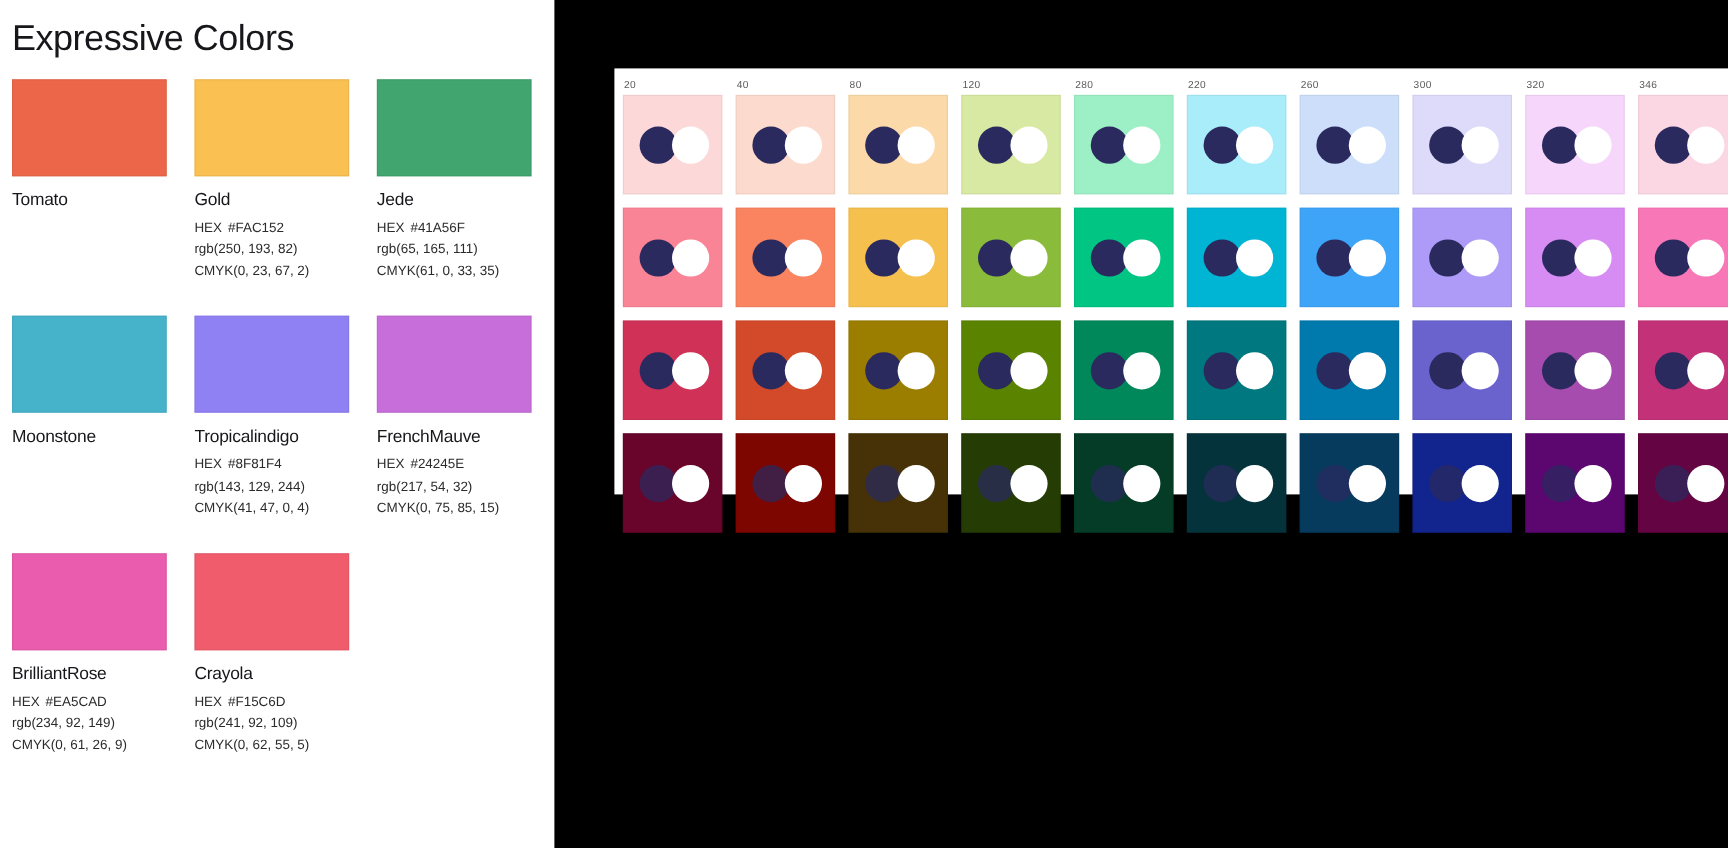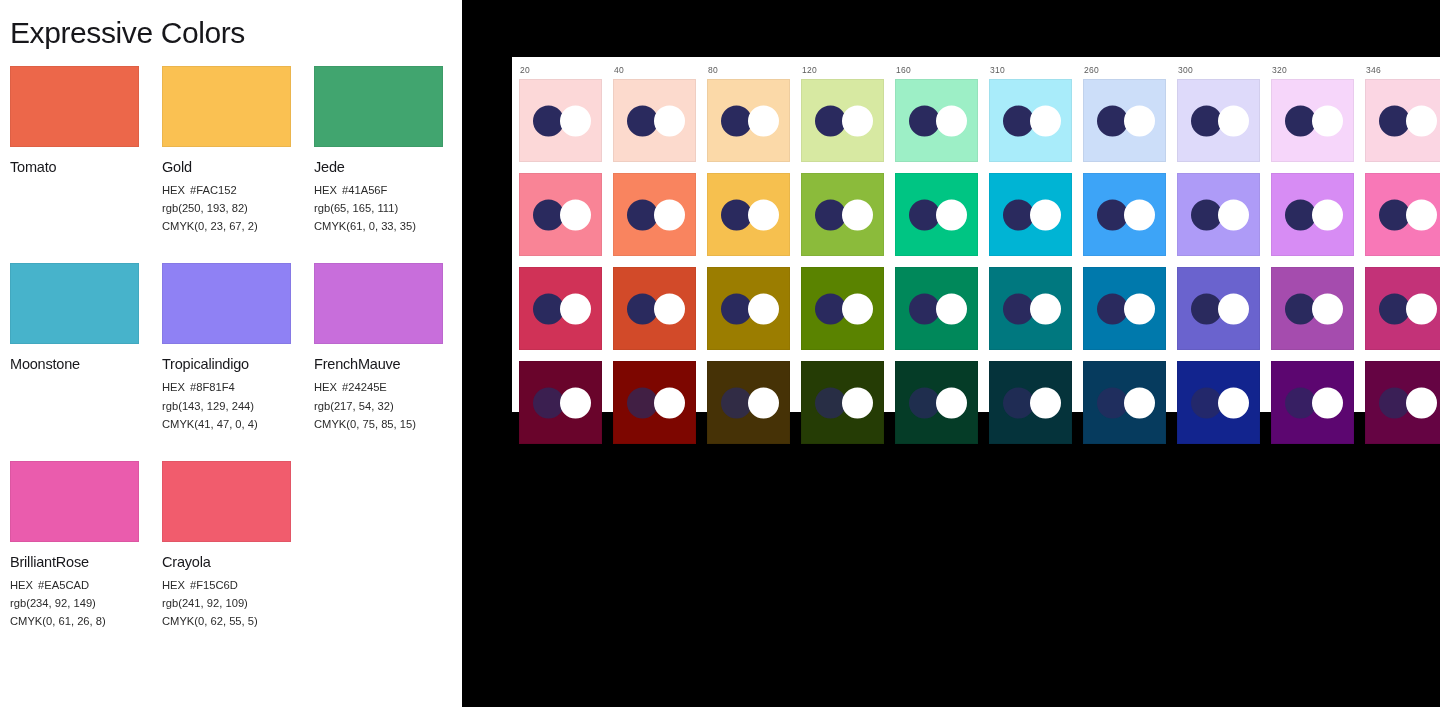--- a/index.html
+++ b/index.html
@@ -187,21 +187,21 @@
           </div>
         </div>
       </div>
       <div class="palette-row">
         <div class="swatch-card">
           <div class="swatch-chip" style="background: rgb(234, 92, 173);"></div>
           <div class="swatch-name">BrilliantRose</div>
           <div class="swatch-specs">
             <div class="spec-line"><span class="spec-hex-label">HEX</span><span>#EA5CAD</span></div>
             <div class="spec-line">rgb(234, 92, 149)</div>
-            <div class="spec-line">CMYK(0, 61, 26, 8)</div>
+            <div class="spec-line">CMYK(0, 61, 26, 9)</div>
           </div>
         </div>
         <div class="swatch-card">
           <div class="swatch-chip" style="background: rgb(241, 92, 109);"></div>
           <div class="swatch-name">Crayola</div>
           <div class="swatch-specs">
             <div class="spec-line"><span class="spec-hex-label">HEX</span><span>#F15C6D</span></div>
             <div class="spec-line">rgb(241, 92, 109)</div>
             <div class="spec-line">CMYK(0, 62, 55, 5)</div>
           </div>
@@ -211,22 +211,22 @@
     </div>
 </div>
 
 <div id="right-panel">
   <div id="grid-wrap">
     <div id="grid-header">
         <div class="grid-col-label">20</div>
         <div class="grid-col-label">40</div>
         <div class="grid-col-label">80</div>
         <div class="grid-col-label">120</div>
-        <div class="grid-col-label">160</div>
-        <div class="grid-col-label">310</div>
+        <div class="grid-col-label">280</div>
+        <div class="grid-col-label">220</div>
         <div class="grid-col-label">260</div>
         <div class="grid-col-label">300</div>
         <div class="grid-col-label">320</div>
         <div class="grid-col-label">346</div>
       </div>
     <div id="grid-body">
         <div class="grid-row">
           <div class="grid-cell" style="background: rgb(252, 216, 216);">
             <span class="dot dot-dark" style="background: rgb(42, 42, 94);"></span>
             <span class="dot dot-light" style="background: rgb(255, 255, 255);"></span>

